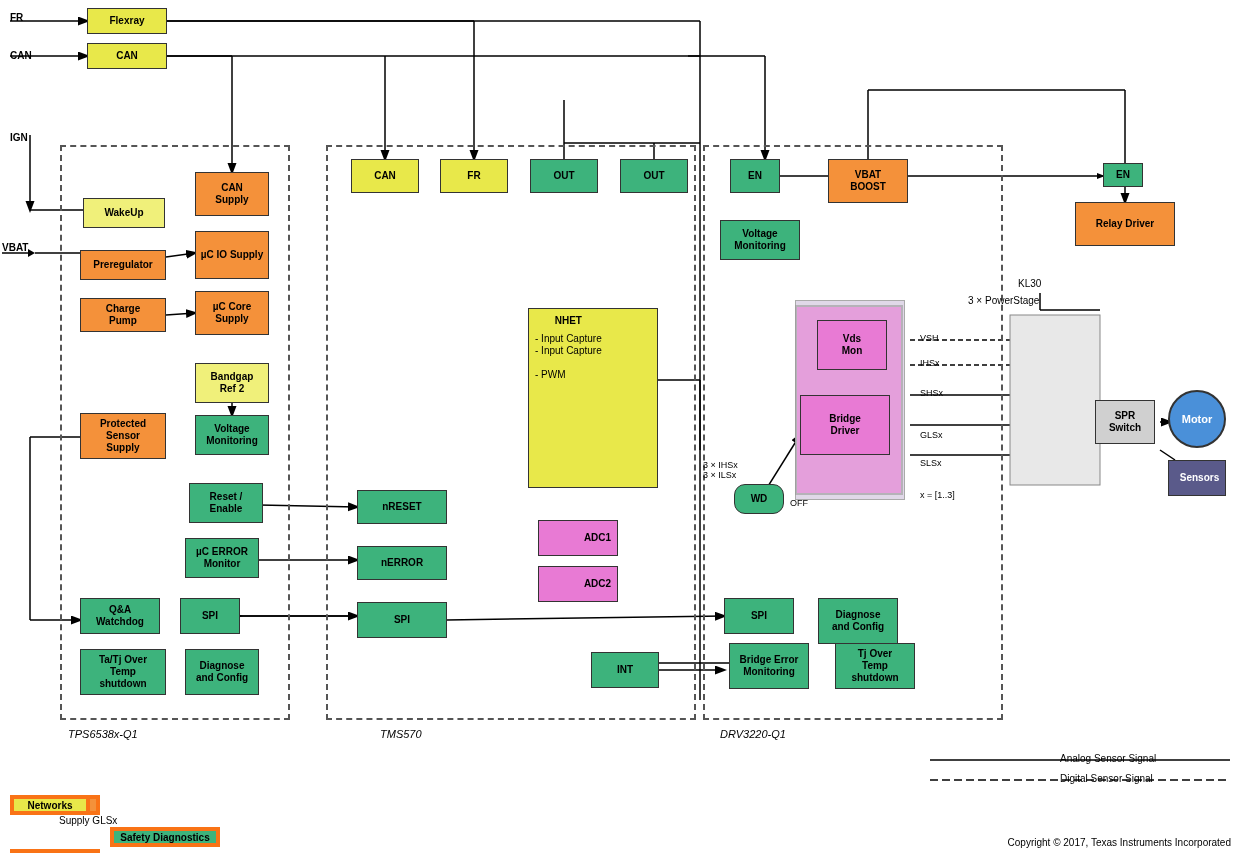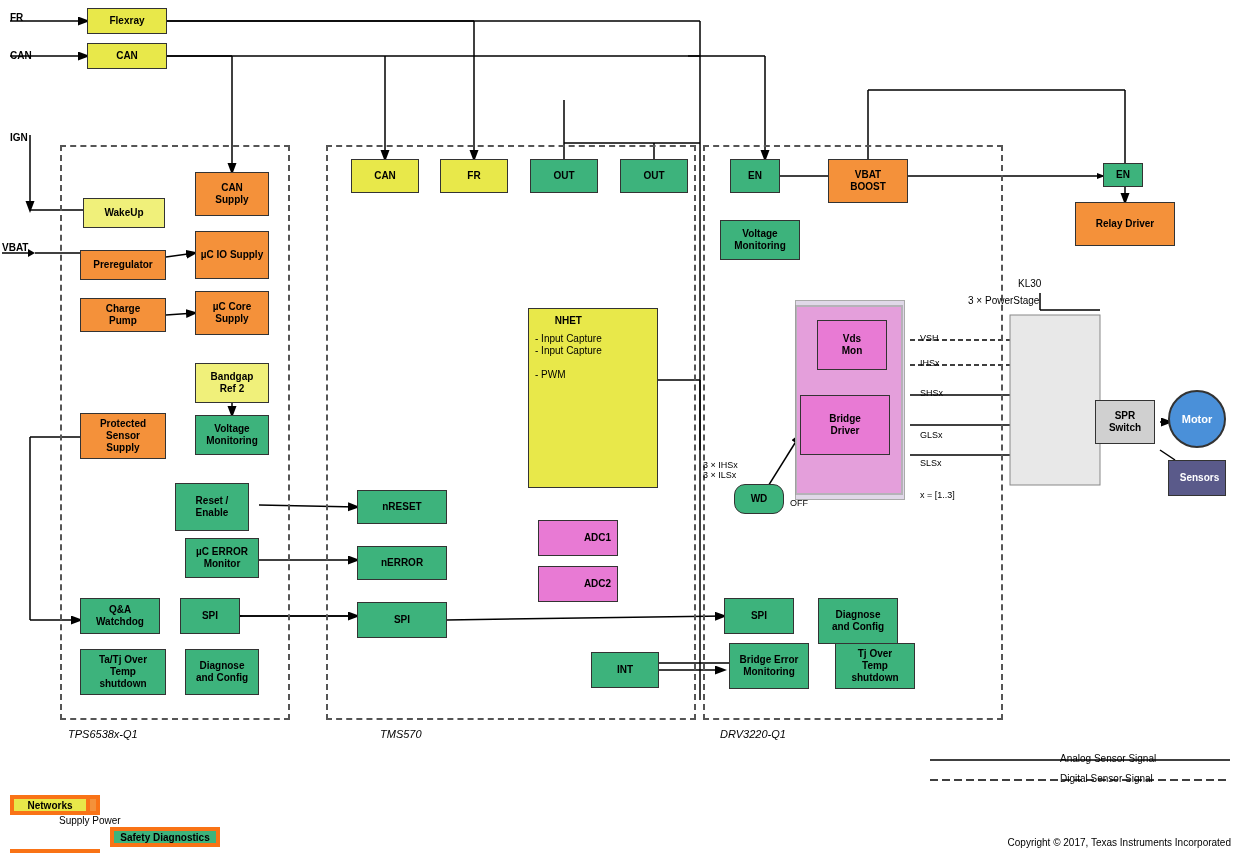--- a/index.html
+++ b/index.html
@@ -255,21 +255,21 @@
   <span style="white-space:pre-line;">Voltage
 Monitoring</span>
 </div>
 
 <div class="block orange" style="left:80px; top:413px; width:86px; height:46px;">
   <span style="white-space:pre-line;">Protected
 Sensor
 Supply</span>
 </div>
 
-<div class="block green" style="left:175px; top:483px; width:74px; height:48px;">
+<div class="block green" style="left:189px; top:483px; width:74px; height:40px;">
   <span style="white-space:pre-line;">Reset /
 Enable</span>
 </div>
 
 <div class="block green" style="left:185px; top:538px; width:74px; height:40px;">
   <span style="white-space:pre-line;">µC ERROR
 Monitor</span>
 </div>
 
 <div class="block green" style="left:80px; top:598px; width:80px; height:36px;">
@@ -420,21 +420,21 @@
 <div class="label-text" style="left:920px; top:458px; font-size:9px;">SLSx</div>
 <div class="label-text" style="left:703px; top:460px; font-size:9px; white-space:pre-line;">3 × IHSx
 3 × ILSx</div>
 <div class="label-text" style="left:920px; top:490px; font-size:9px;">x = [1..3]</div>
 <div class="label-text" style="left:790px; top:498px; font-size:9px;">OFF</div>
 
 
 <div class="label-text" style="left:1060px; top:753px; font-size:10px;">Analog Sensor Signal</div>
 <div class="label-text" style="left:1060px; top:773px; font-size:10px;">Digital Sensor Signal</div>
 
-<div class="label-text" style="left:59px; top:815px; font-size:10px;">Supply Power</div>
+<div class="label-text" style="left:59px; top:815px; font-size:10px;">Supply GLSx</div>
 
 <div style="position:absolute; left:10px; top:805px; display:flex; gap:10px; align-items:center;">
   <div class="legend-box orange" style="width:90px;">
     <span>Power Supply</span>
   </div>
   <div class="legend-box yellow" style="width:80px;">
     <span>Networks</span>
   </div>
   <div class="legend-box pink" style="width:90px; margin-top:22px; position:absolute; left:0px; top:22px;">
     

